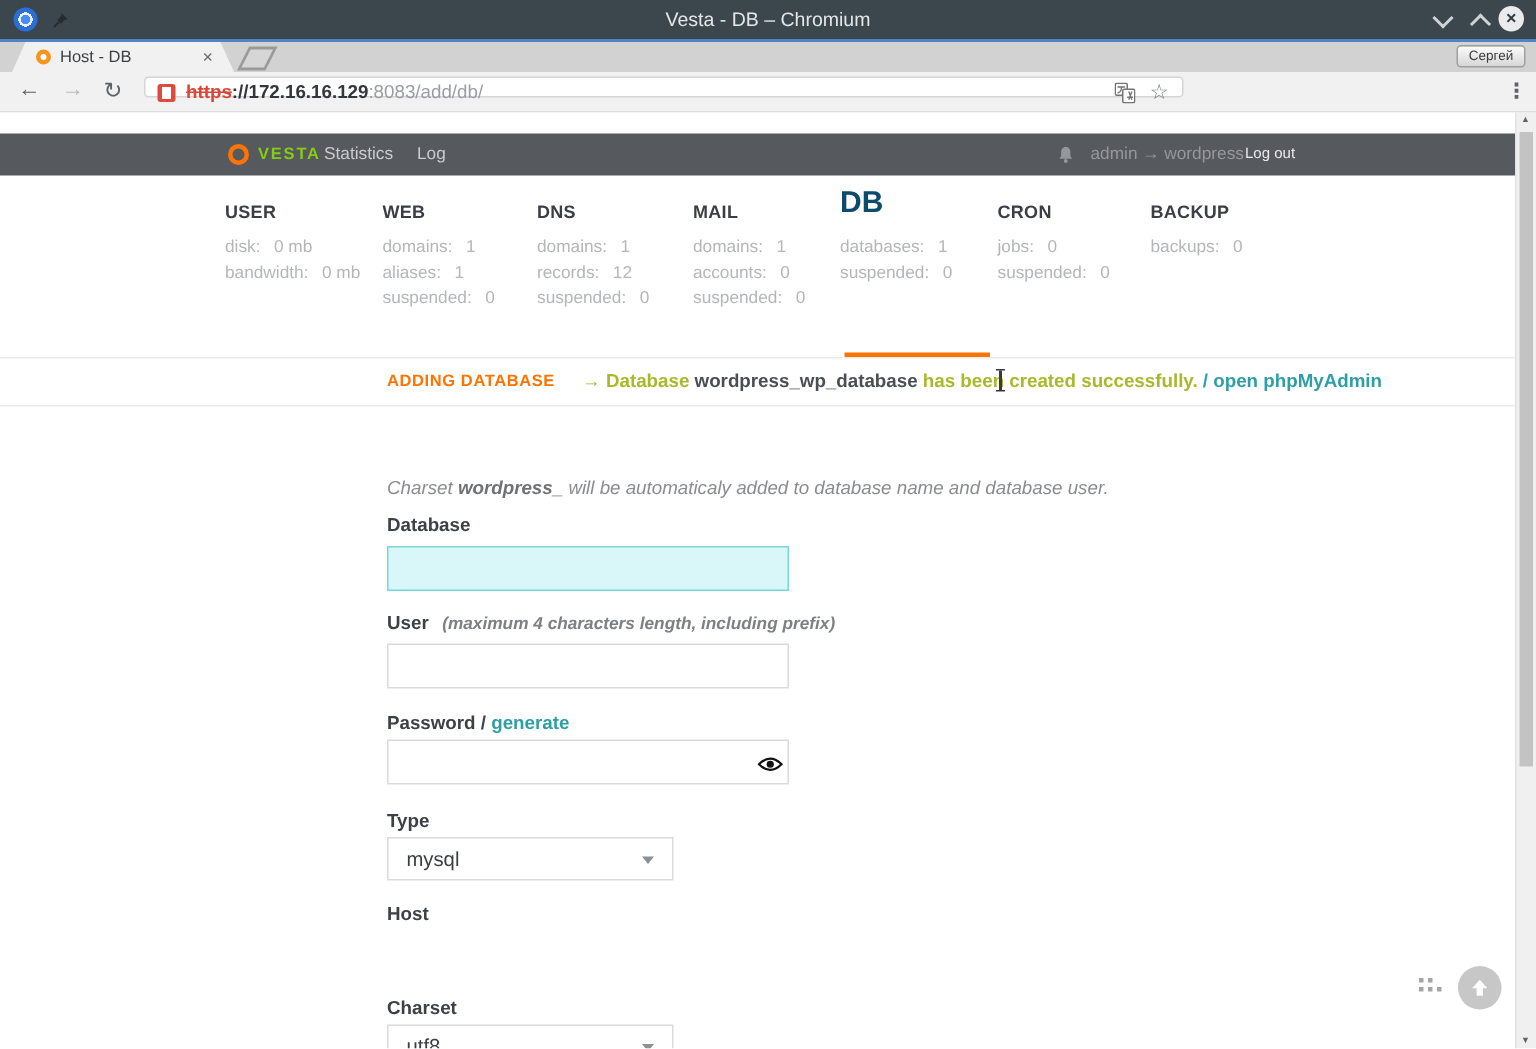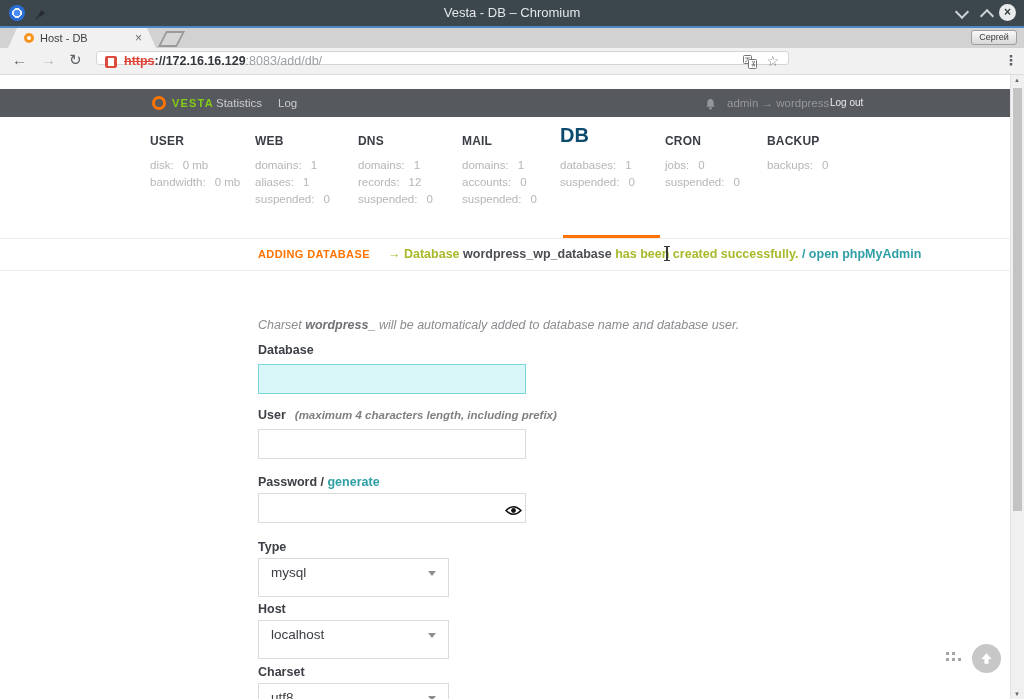--- a/index.html
+++ b/index.html
@@ -78,21 +78,21 @@
   .note{position:absolute;left:258px;top:243px;font-size:12.5px;font-style:italic;color:#8a8c8f}
   .note b{color:#6f7174}
   .flabel{position:absolute;left:258px;font-size:12.5px;font-weight:bold;color:#3d4046;white-space:nowrap}
   .fl-db{top:268px}.fl-user{top:333px}.fl-pass{top:400px}.fl-type{top:465px}.fl-host{top:527px}.fl-charset{top:590px}
   .fhint{font-size:11.5px;font-style:italic;color:#7e8083;font-weight:bold;margin-left:9px}
   .finput{position:absolute;left:258px;width:268px;height:30px;box-sizing:border-box;
        border:1px solid #dbdbdb;background:#fff;outline:none;padding:0 8px;font-size:13px}
   .fi-db{top:289px;background:#d9f6f8;border-color:#79d7dc}
   .fi-user{top:354px}.fi-pass{top:418px}
   .eye{position:absolute;left:505px;top:427px}
-  .fselect{position:absolute;left:258px;width:191px;height:39px;box-sizing:border-box;border:1px solid #dbdbdb;
+  .fselect{position:absolute;left:258px;width:191px;height:29px;box-sizing:border-box;border:1px solid #dbdbdb;
        background:#fff;font-size:13.5px;color:#3a3d42;line-height:27px;padding-left:12px}
   .fs-type{top:483px}.fs-host{top:545px}.fs-charset{top:608px}
   .caret{position:absolute;right:12px;top:12px;width:0;height:0;
        border-left:4.5px solid transparent;border-right:4.5px solid transparent;border-top:5px solid #8d9093}
   
   .dots-handle{position:absolute;left:946px;top:577px;width:16px;height:10px}
   .dots-handle::before{content:"";position:absolute;left:0;top:0;width:3px;height:3px;background:#a5a5a5;
        box-shadow:6px 0 0 #a5a5a5,0 6px 0 #a5a5a5,6px 6px 0 #a5a5a5,12px 6px 0 #a5a5a5}
   .totop{position:absolute;left:972px;top:569px;width:29px;height:29px;border-radius:50%;background:#c7c7c7;
        display:flex;align-items:center;justify-content:center}
@@ -243,21 +243,20 @@
     <svg width="17" height="11" viewBox="0 0 17 11">
         <path d="M1 5.5 Q8.5 -2 16 5.5 Q8.5 13 1 5.5 Z" fill="none" stroke="#111" stroke-width="1.5"></path>
         <circle cx="8.5" cy="5.5" r="2.4" fill="#111"></circle>
       </svg>
   </span>
 
   <label class="flabel fl-type">Type</label>
   <div class="fselect fs-type"><span>mysql</span><span class="caret"></span></div>
 
   <label class="flabel fl-host">Host</label>
-  <div class="fselect fs-host"><span>localhost</span><span class="caret"></span></div>
 
   <label class="flabel fl-charset">Charset</label>
   <div class="fselect fs-charset"><span>utf8</span><span class="caret"></span></div>
 
   <div class="dots-handle"></div>
   <div class="totop">
     <svg width="13" height="13" viewBox="0 0 13 13">
         <path d="M6.5 1.2 L11.6 6.9 H8.6 V11.8 H4.4 V6.9 H1.4 Z" fill="#fff"></path>
       </svg>
   </div>

